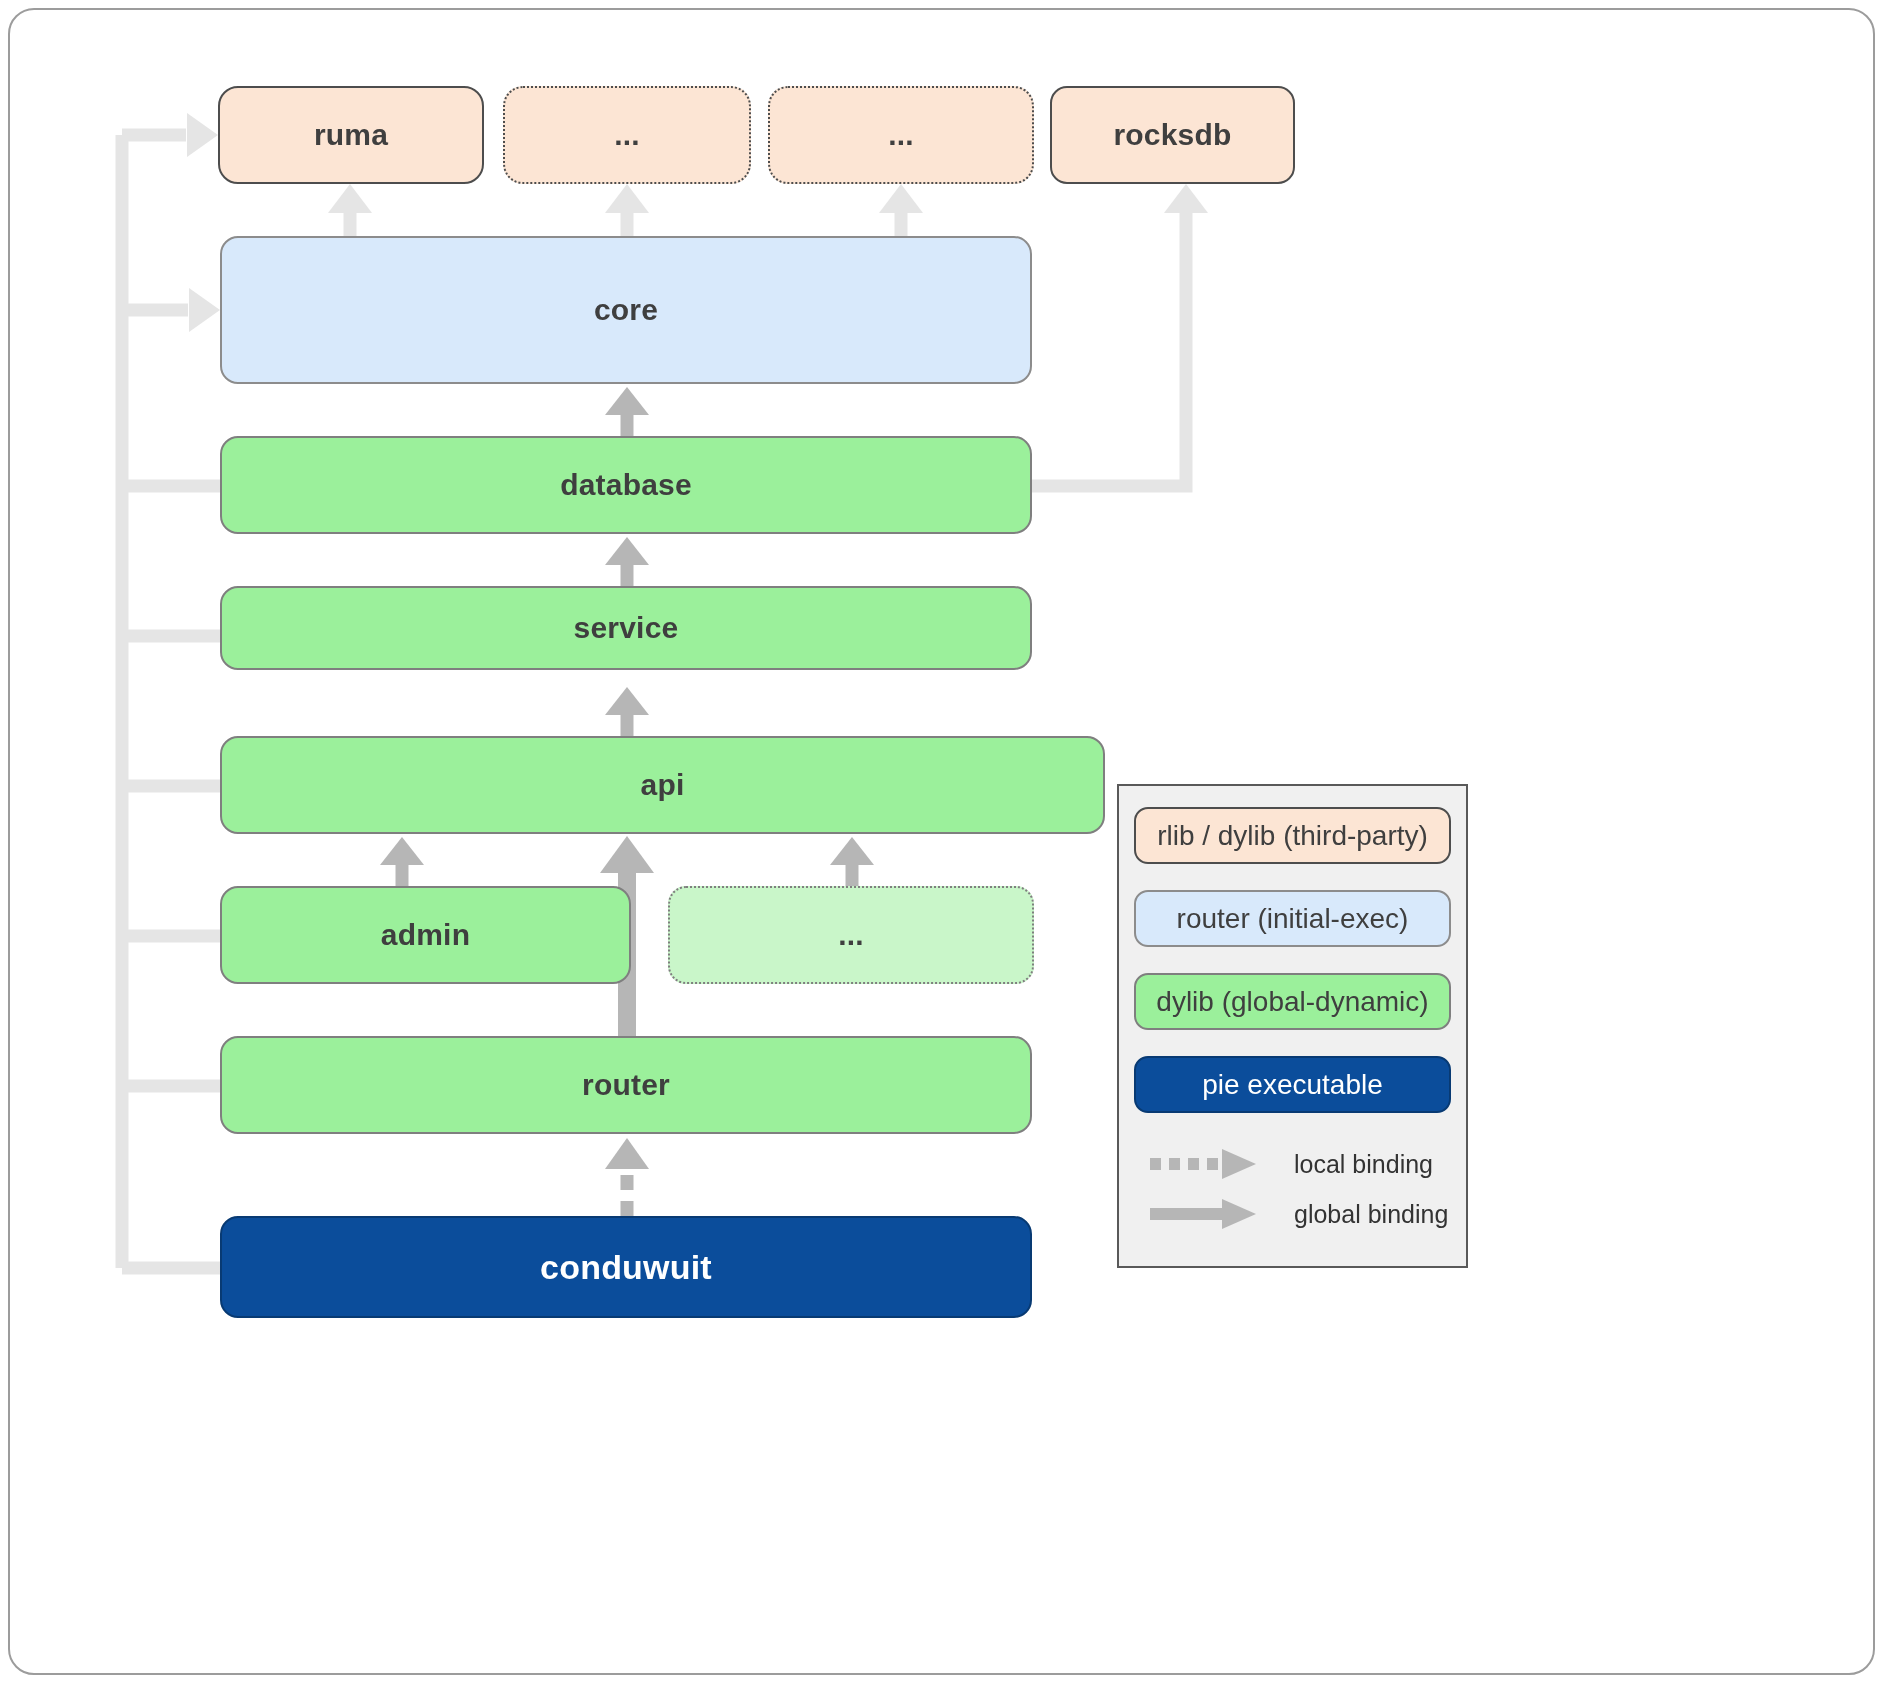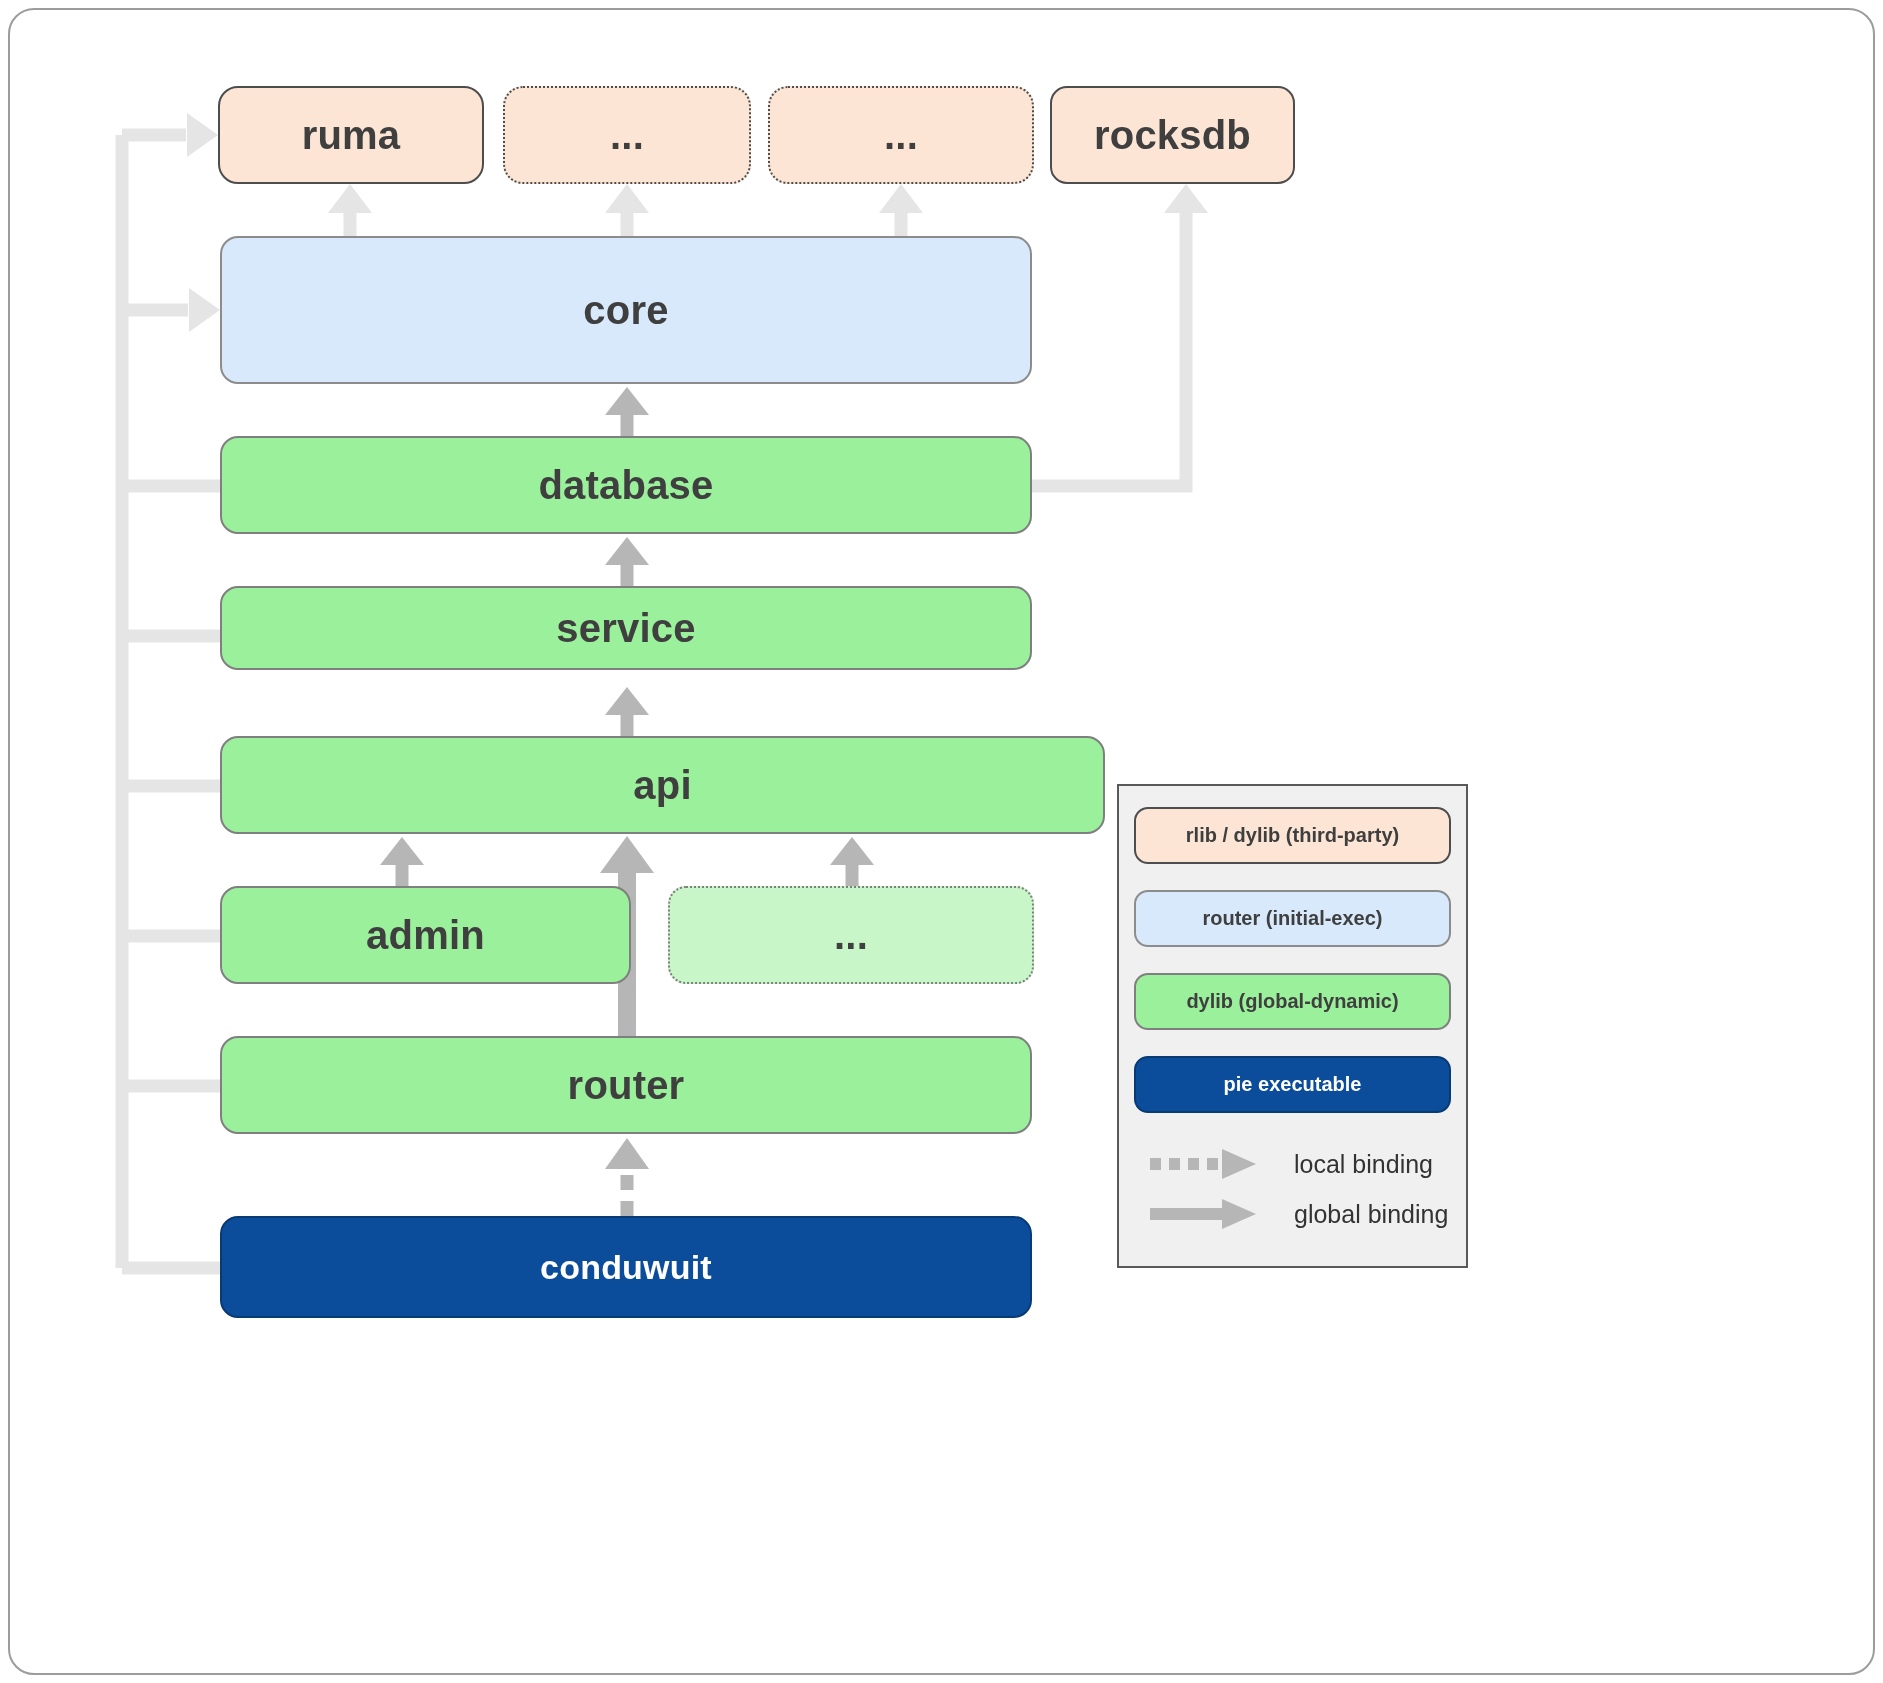--- a/index.html
+++ b/index.html
@@ -21,40 +21,40 @@
   .arrows g.mid line, .arrows g.mid polyline{
     stroke:var(--arrow_gray,#b6b6b6);stroke-width:13;fill:none;
   }
   .arrows g.mid polygon{fill:var(--arrow_gray,#b6b6b6);}
   .arrows g.thick line{stroke-width:18;}
   .arrows line.dash{stroke-dasharray:15 11;}
 
   .node{
     position:absolute;display:flex;align-items:center;justify-content:center;
     box-sizing:border-box;border-radius:18px;
-    font-size:40px;font-weight:600;color:var(--node_text,#3f3f3f);
+    font-size:30px;font-weight:600;color:var(--node_text,#3f3f3f);
     letter-spacing:0.2px;
   }
   .peach{background:var(--third_party,#fce5d4);border:2px solid #4d4d4d;}
   .peach.dotted{border:2px dotted #4d4d4d;}
   .blue{background:var(--initial_exec,#d8e9fb);border:2px solid #8c8c8c;}
   .green{background:var(--global_dynamic,#9bf09b);border:2px solid #7f7f7f;}
   .green-light{background:var(--global_dynamic_light,#c9f6c9);border:2px dotted #7f7f7f;}
   .pie{background:var(--pie_executable,#0b4d9b);border:2px solid #083a73;color:#ffffff;}
 
   .legend{
     position:absolute;left:1117px;top:784px;width:351px;height:484px;
     background:var(--legend_bg,#f0f0f0);border:2px solid #595959;
     box-sizing:border-box;padding:21px 15px 10px 15px;
     display:flex;flex-direction:column;
   }
   .legend .chip{
     height:57px;min-height:57px;border-radius:14px;margin-bottom:26px;
     display:flex;align-items:center;justify-content:center;
-    box-sizing:border-box;font-size:20px;font-weight:700;color:var(--node_text,#3f3f3f);text-align:right;
+    box-sizing:border-box;font-size:28px;font-weight:400;color:var(--node_text,#3f3f3f);text-align:right;
   }
   .legend .chip.peach{border:2px solid #4d4d4d;}
   .legend .chip.blue{border:2px solid #8c8c8c;}
   .legend .chip.green{border:2px solid #7f7f7f;}
   .legend .chip.pie{border:2px solid #083a73;color:#fff;}
   .legend .bind-row{
     display:flex;align-items:center;gap:18px;height:50px;margin-left:12px;
   }
   .legend .bind-row svg{flex:0 0 auto;}
   .legend .bind-label{font-size:25px;font-weight:400;color:#333333;margin-left:18px;}

